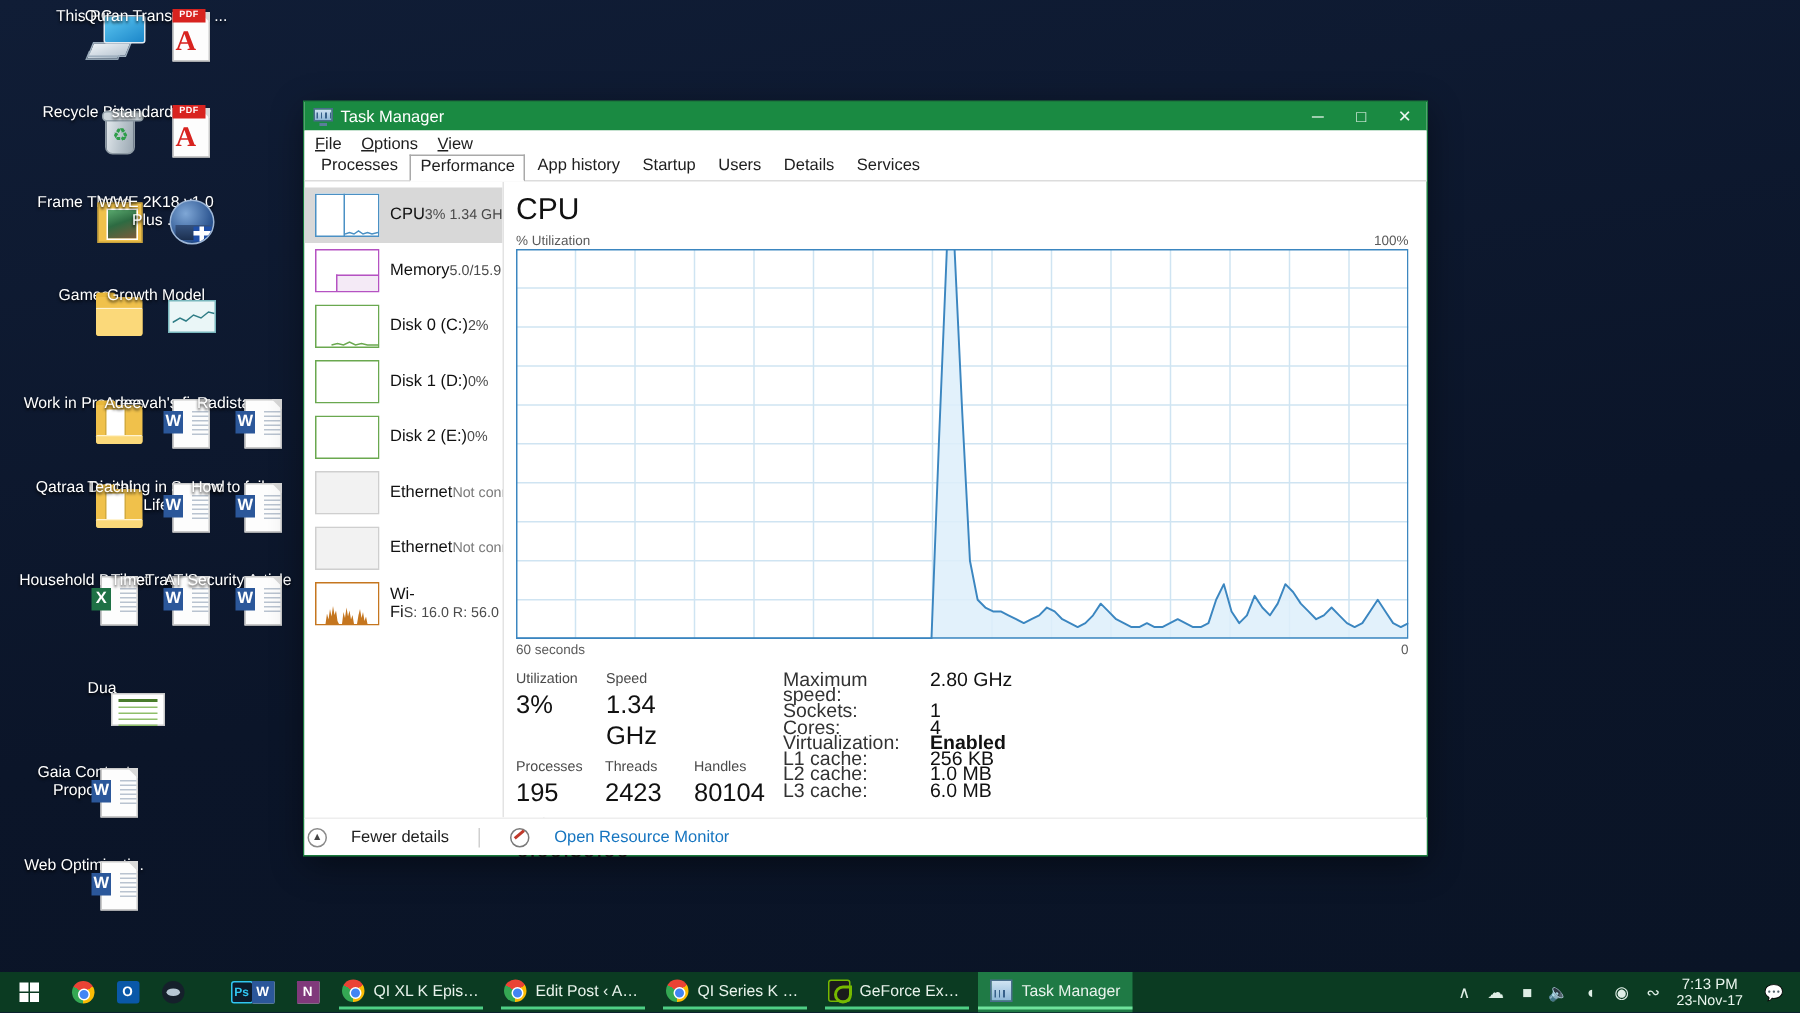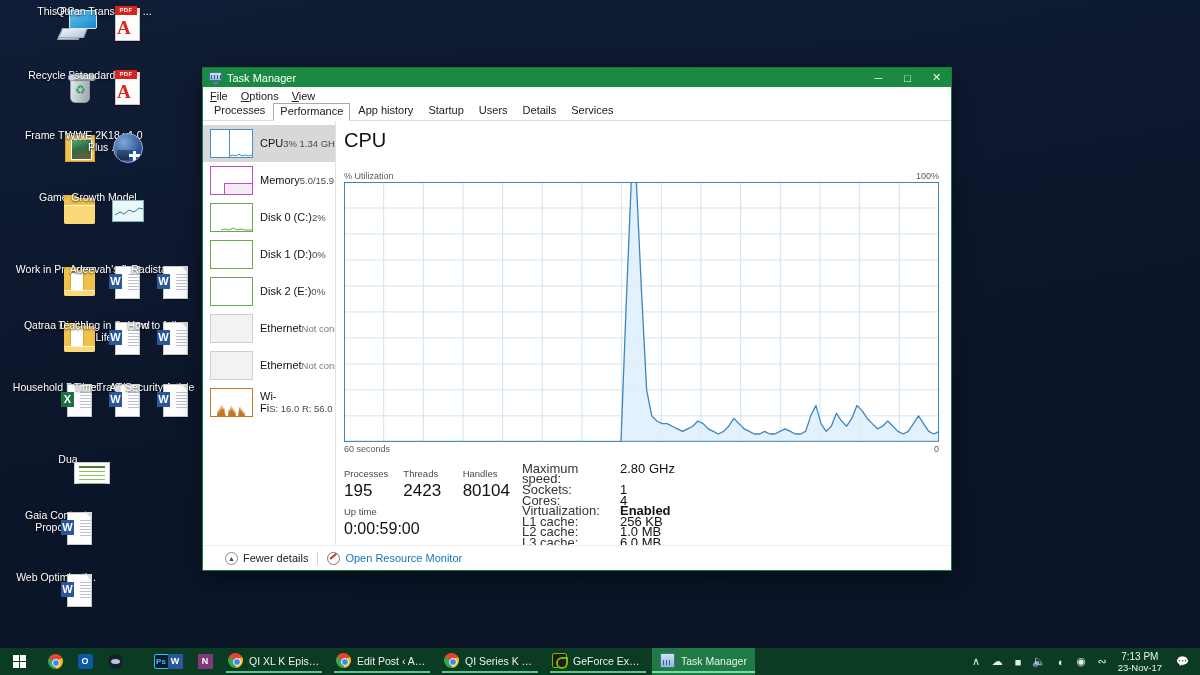--- a/index.html
+++ b/index.html
@@ -225,21 +225,21 @@
               white-space: nowrap; }
   .side-sub.gray { color: #7a7a7a; }
 
   
   .tm-main { flex: 1; padding: 8px 12px 0 8px; min-width: 0;
              display: flex; flex-direction: column; }
   .main-head { display: flex; align-items: flex-start; justify-content: space-between; }
   .main-title { font-size: 20px; font-weight: normal; color: #111; line-height: 22px; }
   .main-model { font-size: 11px; color: #111; padding-top: 7px; }
   .axis-row { display: flex; justify-content: space-between;
-              font-size: 9px; color: #5a5a5a; margin-top: 20px; }
+              font-size: 9px; color: #5a5a5a; margin-top: 4px; }
   .graph-wrap { position: relative; height: 262px; margin-top: 1px; }
   .graph-wrap svg { display: block; width: 100%; height: 100%; }
   .axis-row2 { display: flex; justify-content: space-between;
                font-size: 9px; color: #5a5a5a; margin-top: 2px; }
 
   
   .stats { display: flex; margin-top: 9px; }
   .stats-left { width: 178px; flex: none; }
   .srow { display: flex; }
   .scell { width: 60px; }
@@ -248,21 +248,21 @@
   .sval.sm { font-size: 16px; }
   .stats-right { flex: 1; padding-top: 1px; }
   .rrow { display: flex; font-size: 13px; line-height: 10.6px; color: #333; }
   .rk { width: 98px; flex: none; }
   .rv { font-weight: normal; color: #111; }
   .rv.b { font-weight: bold; }
 
   
   .tm-foot {
     height: 25px; flex: none; display: flex; align-items: center;
-    padding-left: 22px; gap: 0px; border-top: 1px solid #eeeeee;
+    padding-left: 2px; gap: 11px; border-top: 1px solid #eeeeee;
     background: #ffffff; font-size: 11px;
   }
   .circ-btn {
     width: 13px; height: 13px; border-radius: 50%; border: 1px solid #8a8a8a;
     display: flex; align-items: center; justify-content: center;
     font-size: 7px; color: #444; margin-right: 5px; flex: none; line-height: 1;
   }
   .foot-sep { width: 1px; height: 13px; background: #d0d0d0; margin: 0 9px; }
   .res-ico {
     width: 13px; height: 13px; border-radius: 50%; margin-right: 5px; flex: none;
@@ -625,20 +625,30 @@
             <rect x="0.5" y="0.5" width="599" height="261" fill="none" stroke="#3b86c0" stroke-width="1"></rect>
           </svg>
       </div>
       <div class="axis-row2">
         <span>60 seconds</span>
         <span>0</span>
       </div>
 
       <div class="stats">
         <div class="stats-left">
+          <div class="srow">
+            <div class="scell">
+              <div class="slabel">Utilization</div>
+              <div class="sval">3%</div>
+            </div>
+            <div class="scell">
+              <div class="slabel">Speed</div>
+              <div class="sval">1.34 GHz</div>
+            </div>
+          </div>
           <div class="srow" style="margin-top:5px;">
             <div class="scell">
               <div class="slabel">Processes</div>
               <div class="sval">195</div>
             </div>
             <div class="scell">
               <div class="slabel">Threads</div>
               <div class="sval">2423</div>
             </div>
             <div class="scell">

